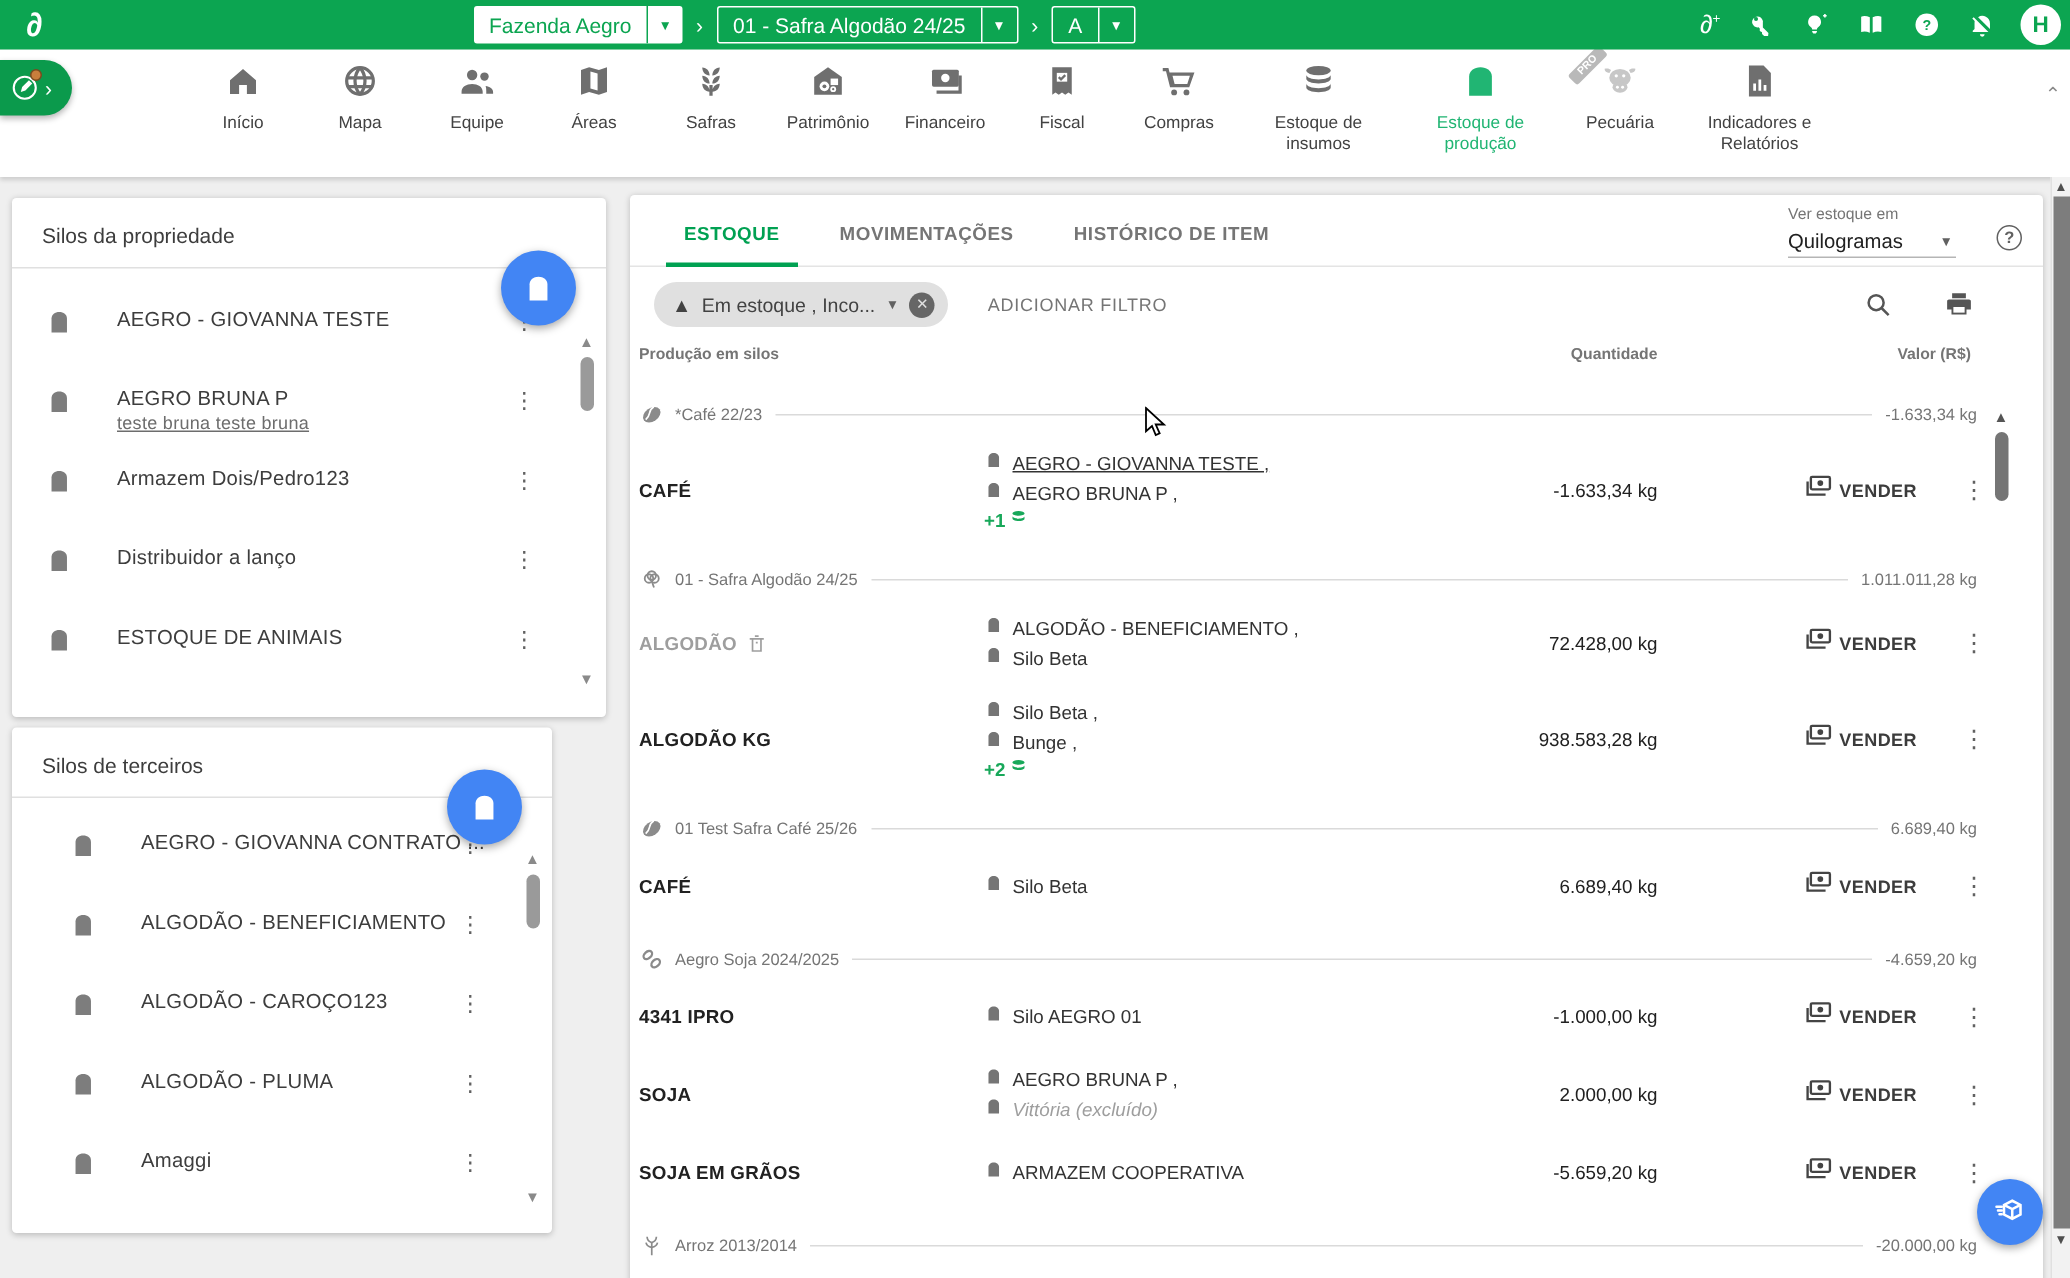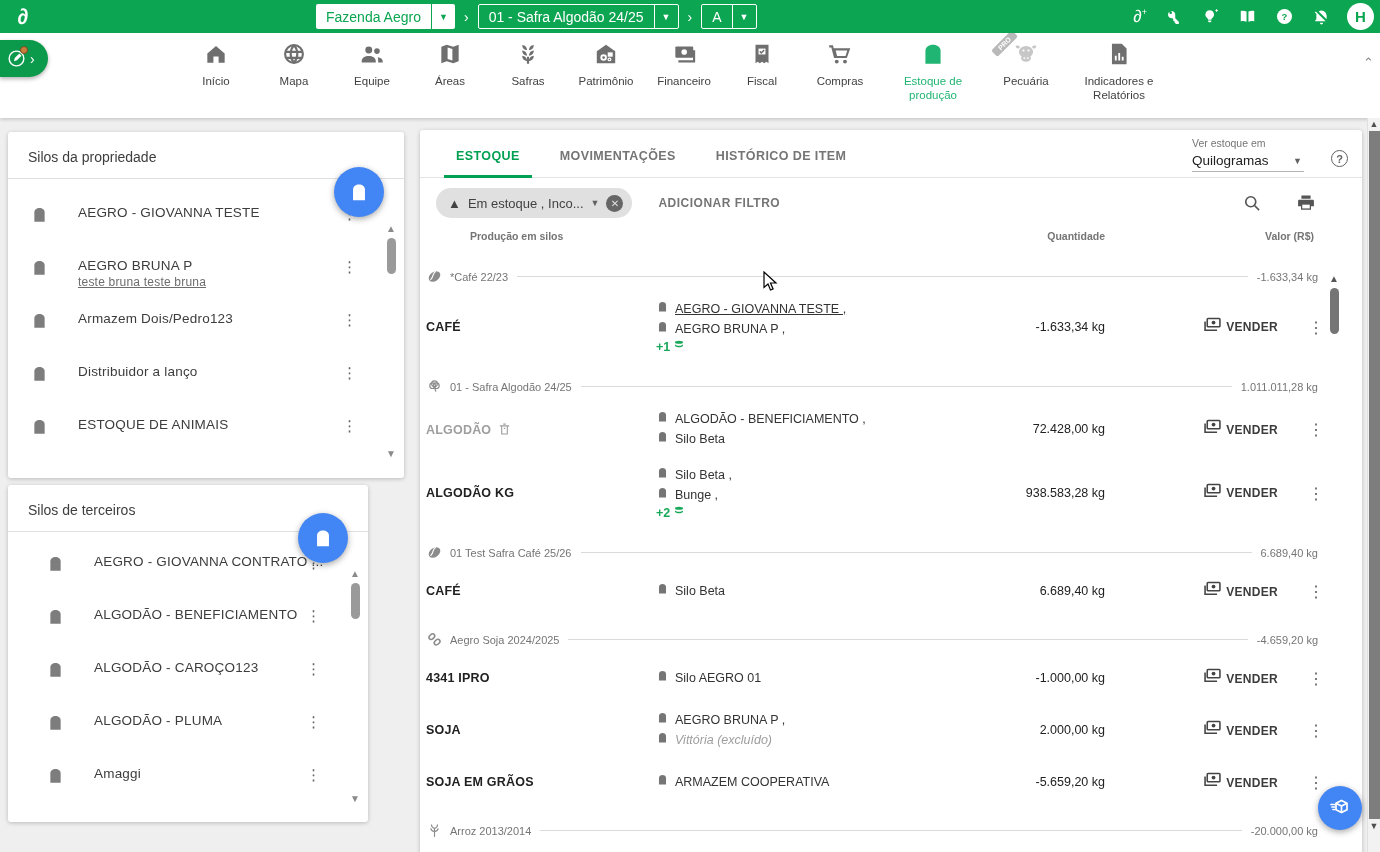--- a/index.html
+++ b/index.html
@@ -70,26 +70,26 @@
   .unit-val { display:flex; align-items:center; justify-content:space-between; width:112px; border-bottom:1px solid #b5b5b5; padding:4px 2px 3px 0; font-size:13.5px; color:#212121; }
   .unit-val .car { font-size:9px; color:#616161; }
   .help-circ { position:absolute; right:14px; top:20px; width:17px; height:17px; border:1.6px solid #616161; border-radius:50%; color:#616161; font-size:11px; font-weight:bold; display:flex; align-items:center; justify-content:center; cursor:pointer; }
 
   .filter-row { display:flex; align-items:center; height:50px; padding-left:16px; position:relative; }
   .fchip { display:flex; align-items:center; gap:7px; background:#e0e0e0; border-radius:16px; height:30px; padding:0 9px 0 12px; cursor:pointer; }
   .fchip .warn { font-size:13px; color:#424242; }
   .fchip .ftx { font-size:13px; color:#424242; }
   .fchip .car { font-size:9px; color:#616161; }
   .fchip .clr { width:17px; height:17px; border-radius:50%; background:#666; color:#e0e0e0; font-size:10px; display:flex; align-items:center; justify-content:center; cursor:pointer; }
-  .addf { margin-left:26px; font-size:12px; font-weight:bold; color:#757575; letter-spacing:.5px; cursor:pointer; }
+  .addf { margin-left:26px; font-size:12px; font-weight:normal; color:#757575; letter-spacing:.5px; cursor:pointer; }
   .fr-icons { position:absolute; right:46px; display:flex; gap:34px; }
   .fr-icons .ic { width:20px; height:20px; color:#555; cursor:pointer; }
   .fr-icons svg { width:20px; height:20px; }
 
-  .colhead { position:relative; height:22px; margin-top:2px;margin-left:44px; }
+  .colhead { position:relative; height:22px; margin-top:2px; }
   .colhead span { font-size:10.5px; color:#757575; font-weight:bold; position:absolute; }
   .ch-prod { left:6px; }
   .ch-qty { right:257px; }
   .ch-val { right:48px; }
 
   .stock { position:relative; }
   .g-head { display:flex; align-items:center; margin:16px 0 6px 0; padding-left:6px; padding-right:44px; }
   .g-head .gi { width:17px; height:17px; color:#8b8b8b; margin-right:7px; flex:0 0 auto; }
   .g-head .gi svg { width:17px; height:17px; }
   .g-name { font-size:11px; color:#757575; white-space:nowrap; }
@@ -250,20 +250,27 @@
           <span class="nl">Fiscal</span>
         </div>
         <div class="nav-item">
           <span><svg viewBox="0 0 24 24" fill="currentColor">
               <path d="M7.3 15.8h11l3.2-9H6.2L5.5 4H2v2h2l2.5 9.8zM8 8.8h10.7l-1.6 5H9.3z"></path>
               <circle cx="9" cy="19" r="1.8"></circle>
               <circle cx="16.6" cy="19" r="1.8"></circle>
             </svg></span>
           <span class="nl">Compras</span>
         </div>
+        <div class="nav-item">
+          <span><svg viewBox="0 0 24 24" fill="currentColor">
+              <ellipse cx="12" cy="5.6" rx="7.5" ry="2.9"></ellipse>
+              <path d="M4.5 8.2c0 1.6 3.4 2.9 7.5 2.9s7.5-1.3 7.5-2.9v2.4c0 1.6-3.4 2.9-7.5 2.9s-7.5-1.3-7.5-2.9zM4.5 13.6c0 1.6 3.4 2.9 7.5 2.9s7.5-1.3 7.5-2.9V16c0 1.6-3.4 2.9-7.5 2.9S4.5 17.6 4.5 16z"></path>
+            </svg></span>
+          <span class="nl">Estoque de insumos</span>
+        </div>
         <div class="nav-item active">
           <span><svg viewBox="0 0 24 24" fill="currentColor">
               <path d="M5 21V9.2c0-3.4 3.1-5.7 7-5.7s7 2.3 7 5.7V21z"></path>
             </svg></span>
           <span class="nl">Estoque de produção</span>
         </div>
         <div class="nav-item disabled">
           <span class="pro-badge">PRO</span>
           <span><svg viewBox="0 0 24 24" fill="currentColor">
               <path d="M5.5 7C3.7 7 2.5 6 2.5 4.5 4 4 5.5 4.2 6.5 5.3zM18.5 7c1.8 0 3-1 3-2.5-1.5-.5-3-.3-4 .8z"></path>

